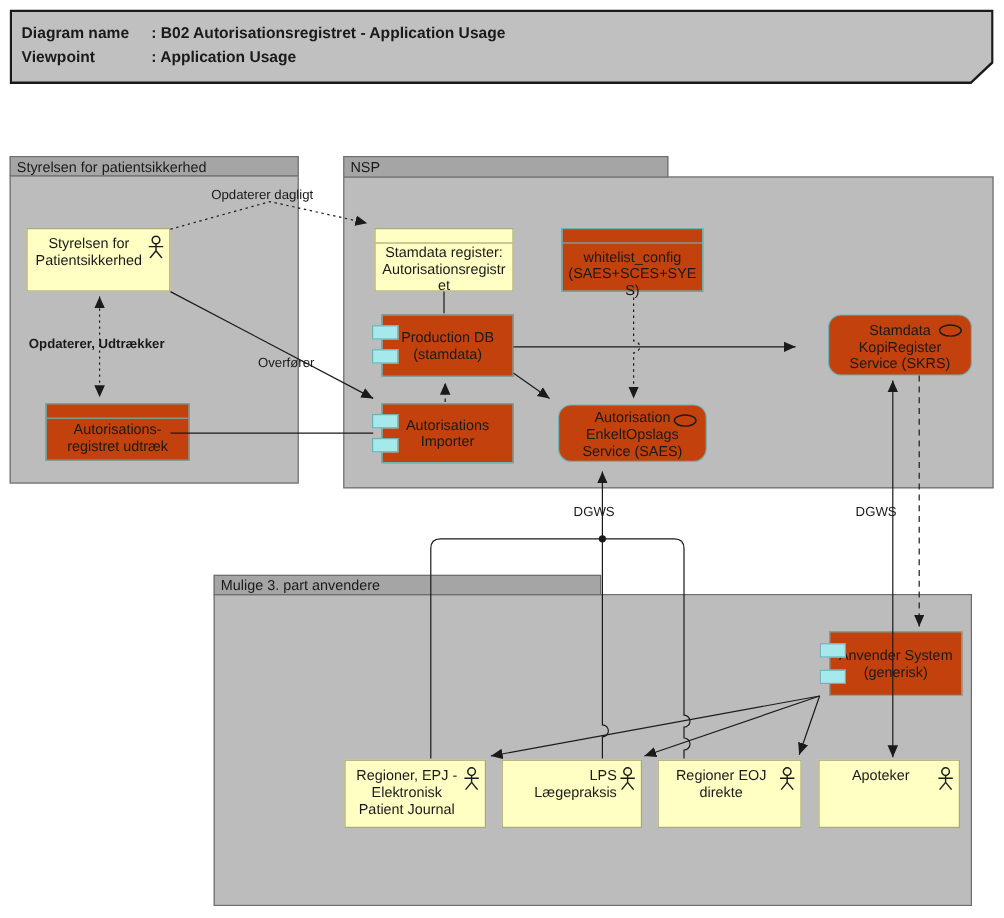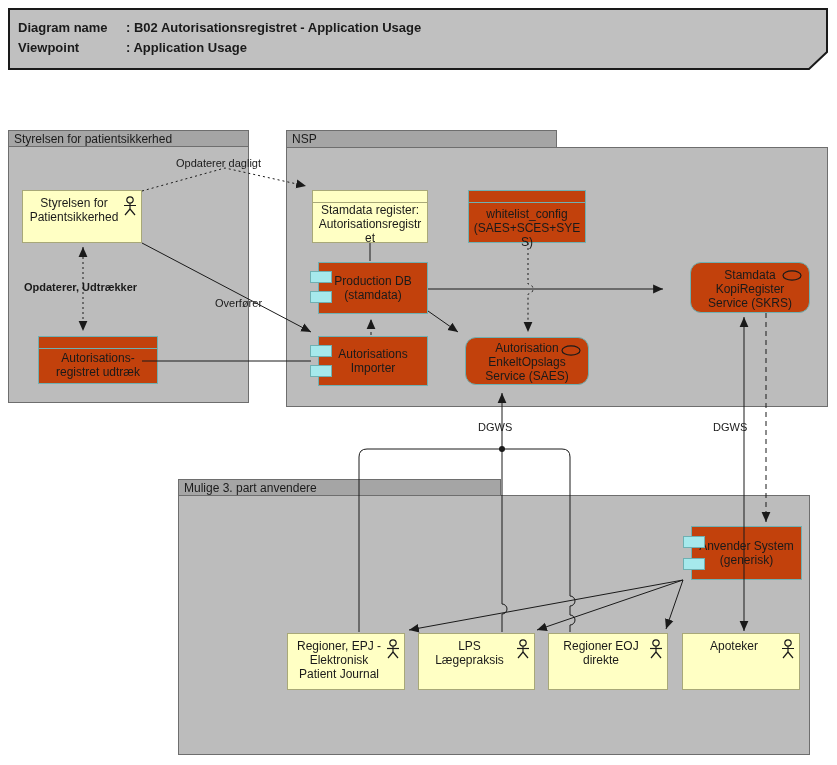--- a/index.html
+++ b/index.html
@@ -133,21 +133,21 @@
       <g stroke="#1a1a1a" stroke-width="1.2" fill="none">
         <circle cx="7" cy="4" r="3.2"></circle>
           <line x1="7" y1="7.2" x2="7" y2="13"></line>
         <line x1="1" y1="9.5" x2="13" y2="9.5"></line>
         <line x1="7" y1="13" x2="2" y2="19"></line>
           <line x1="7" y1="13" x2="12" y2="19"></line>
       </g>
     </svg>
   </div>
 
-  <div class="node yellow" style="left:418px;top:633px;width:117px;height:57px;padding-right:20px;">
+  <div class="node yellow" style="left:418px;top:633px;width:117px;height:57px;padding-right:20px;text-align:right;">
     <span>LPS Lægepraksis</span>
     <svg class="actor-ic" width="14" height="20">
       <g stroke="#1a1a1a" stroke-width="1.2" fill="none">
         <circle cx="7" cy="4" r="3.2"></circle>
           <line x1="7" y1="7.2" x2="7" y2="13"></line>
         <line x1="1" y1="9.5" x2="13" y2="9.5"></line>
         <line x1="7" y1="13" x2="2" y2="19"></line>
           <line x1="7" y1="13" x2="12" y2="19"></line>
       </g>
     </svg>

